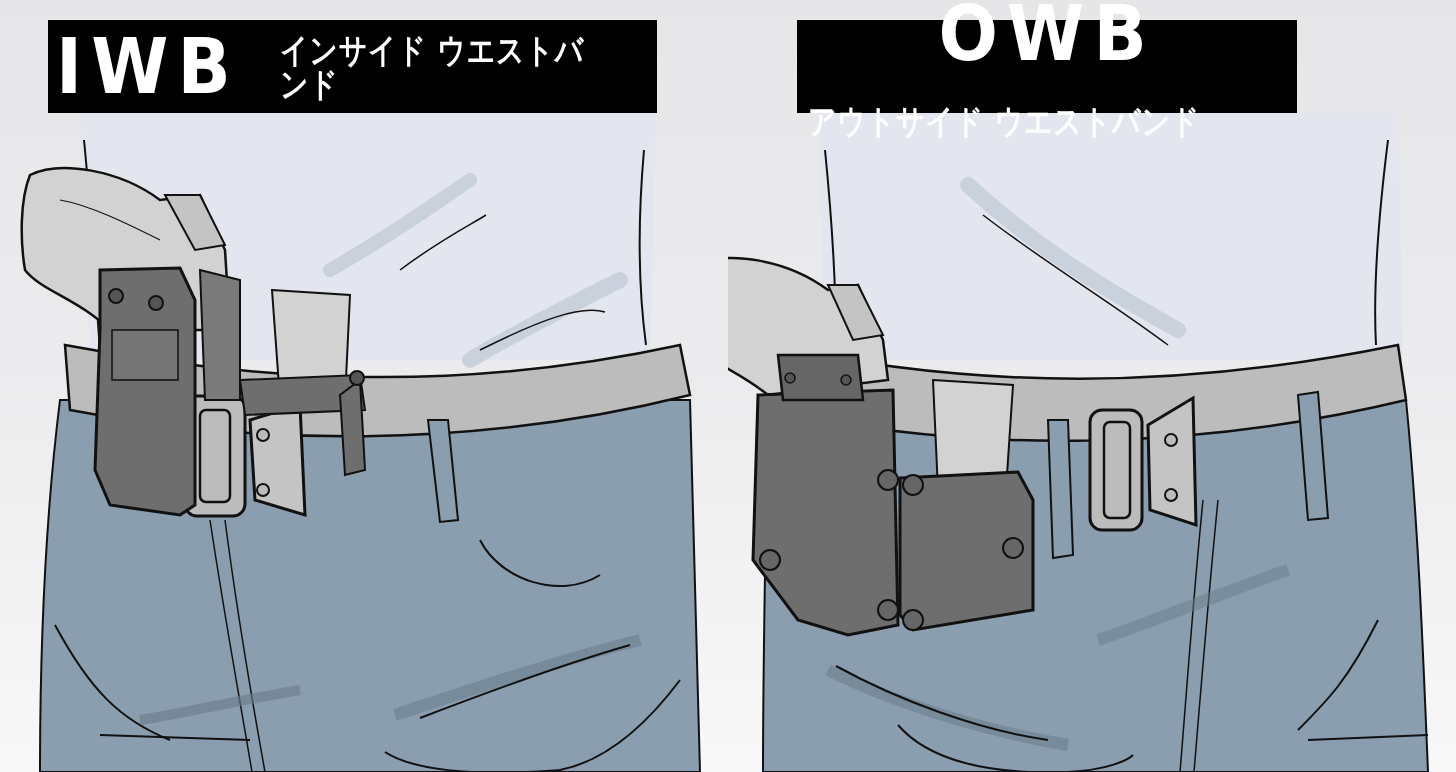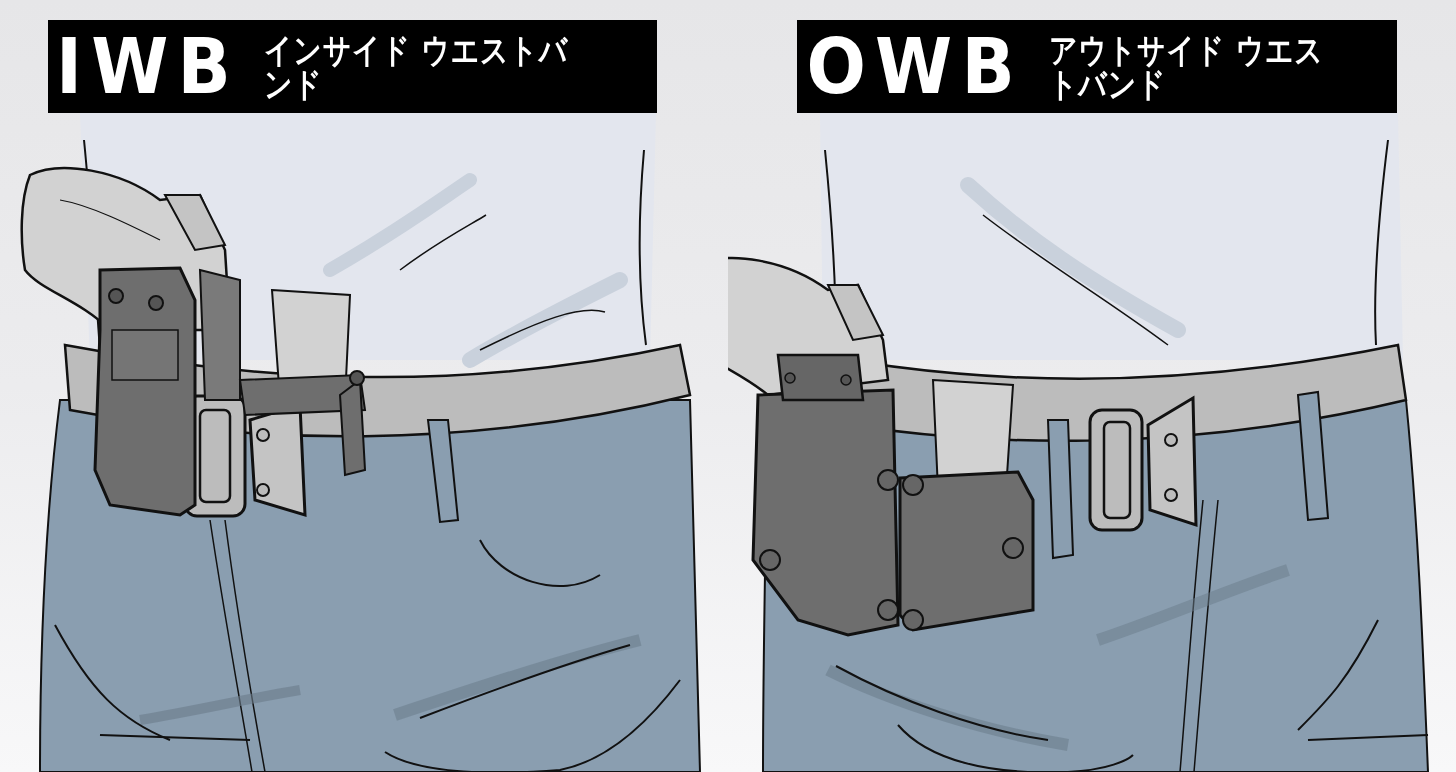--- a/index.html
+++ b/index.html
@@ -8,25 +8,25 @@
     background: linear-gradient(180deg, #e6e6e8 0%, #ececee 50%, #f8f8f9 100%);
     font-family: "DejaVu Sans", sans-serif;
     position:relative;
   }
   .panel { position:absolute; top:0; height:772px; }
   .panel-left { left:0; width:728px; }
   .panel-right { left:728px; width:728px; }
   .art { position:absolute; left:0; top:0; width:728px; height:772px; }
   .banner {
     position:absolute; top:20px; height:93px; background:#000;
-    display:flex; align-items:center; justify-content:center; gap:16px;
+    display:flex; align-items:center; justify-content:center; gap:32px;
     color:#fff; z-index:5;
   }
   .panel-left .banner { left:48px; width:609px; }
-  .panel-right .banner { left:69px; width:600px; }
+  .panel-right .banner { left:69px; width:500px;flex-direction:column; }
   .banner-code {
     font-family: "DejaVu Sans", sans-serif;
     font-size:76px; font-weight:bold; letter-spacing:10px;
     line-height:1; transform:scaleX(0.92);
   }
   .banner-jp {
     font-family: "DejaVu Sans", sans-serif;
     font-size:34px; font-weight:bold; letter-spacing:1px;
     line-height:1; transform:scaleX(0.82); transform-origin:left center;
   }

